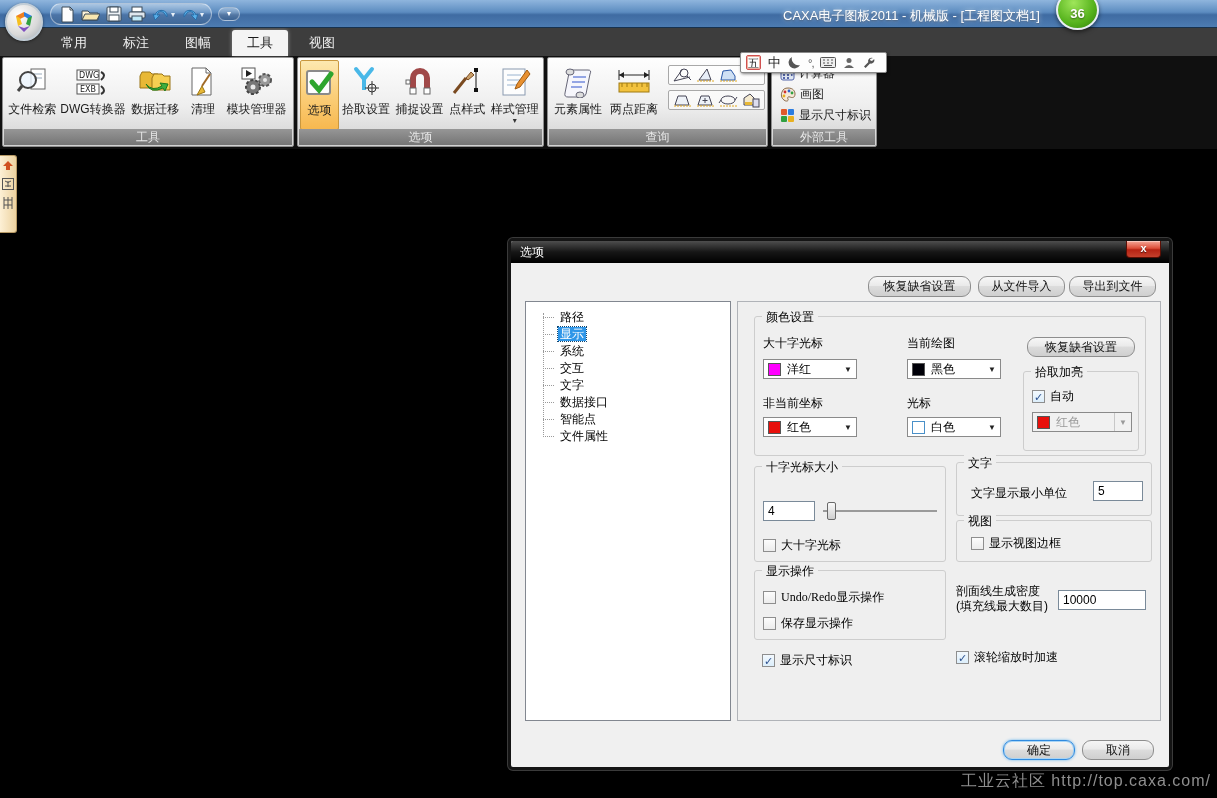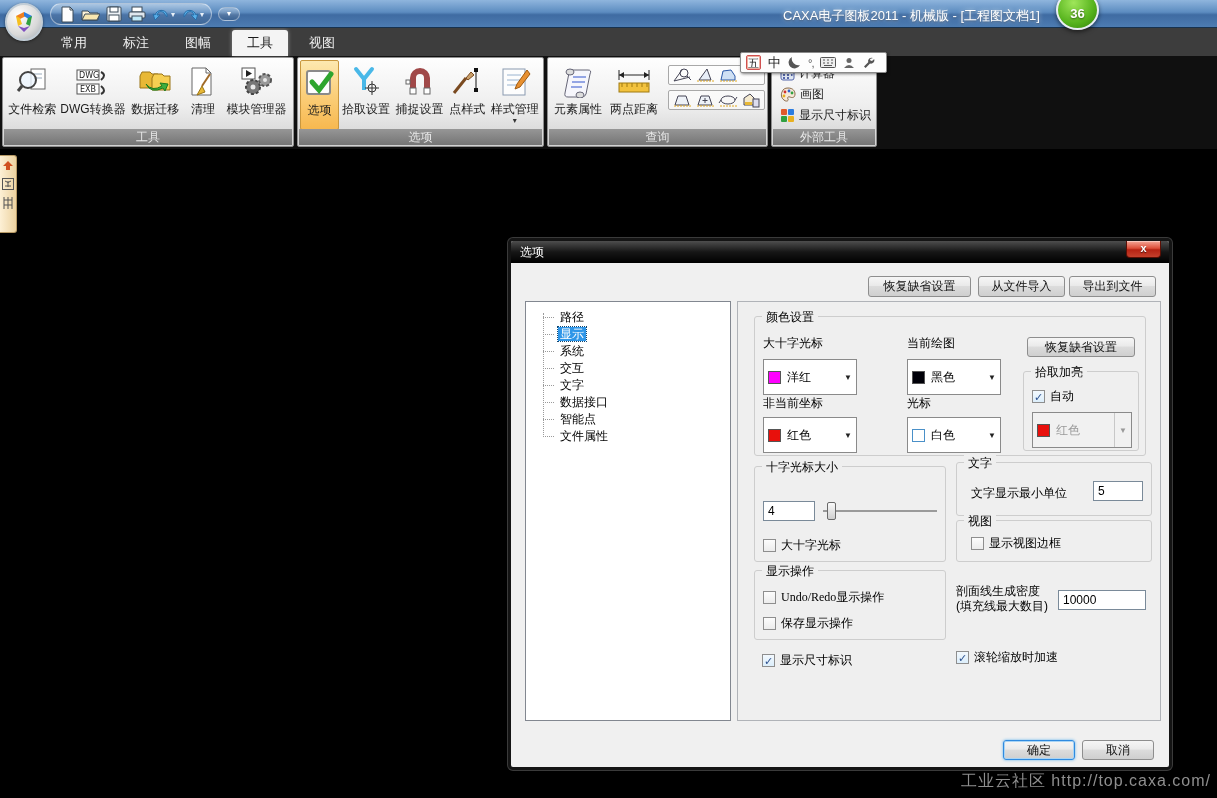--- a/index.html
+++ b/index.html
@@ -75,42 +75,42 @@
   .dlg-title { position:relative; height:22px; background:linear-gradient(#4e4e4e,#161616 50%,#000000);
     border-radius:2px 2px 0 0; color:#fff; font-size:12px; line-height:22px; padding-left:9px; }
   .dlg-close { position:absolute; top:0; right:8px; width:35px; height:17px;
     background:linear-gradient(#f5a898,#dd4f3a 45%,#b52313 55%,#c4402c);
     border:1px solid #5c0f05; border-top:none; border-radius:0 0 4px 4px;
     color:#fff; font-size:11px; font-weight:bold; text-align:center; line-height:15px;
     text-shadow:0 1px 1px rgba(0,0,0,.6); box-shadow:inset 0 1px 0 rgba(255,255,255,.4); }
   .dlg-body { position:relative; width:658px; height:504px; }
 
   .w7btn { position:absolute; background:linear-gradient(#f6f6f6,#eaeaea 45%,#dcdcdc 50%,#cfcfcf);
-    border:1px solid #8e8e8e; border-radius:3px; font-size:12px; color:#111;
+    border:1px solid #8e8e8e; border-radius:9px; font-size:12px; color:#111;
     display:flex; align-items:center; justify-content:center; font-family:inherit; }
   .w7btn.default { border-color:#2f8adf; box-shadow:0 0 0 1px #a8d4f5 inset, 0 0 3px #5fb2ef; }
 
   .tree-panel { position:absolute; left:14px; top:38px; width:206px; height:420px; background:#fff;
     border:1px solid #828790; padding-top:7px; }
   .tree-list { position:relative; margin-left:10px; }
   .tree-list::before { content:""; position:absolute; left:7px; top:4px; bottom:10px; border-left:1px dotted #9a9a9a; }
   .tree-item { position:relative; height:17px; line-height:17px; padding-left:22px; font-size:12px; color:#000; white-space:nowrap; }
   .tree-item::before { content:""; position:absolute; left:7px; top:8px; width:11px; border-top:1px dotted #9a9a9a; }
   .tree-item .ti-label { padding:0 2px; }
   .tree-item.selected .ti-label { background:#2f96e8; color:#fff; outline:1px dotted #10456e;margin-top:46px; }
 
   .right-panel { position:absolute; left:226px; top:38px; width:424px; height:420px;
     background:#efefef; border:1px solid #b0b3b8; }
 
   .gbox { position:absolute; border:1px solid #cdcdcd; border-radius:3px; }
   .gbox-label { position:absolute; top:-8px; left:7px; background:#efefef; padding:0 4px; font-size:12px; color:#000; white-space:nowrap; }
 
   .flabel { position:absolute; font-size:12px; color:#000; white-space:nowrap; }
 
-  .combo { position:absolute; height:36px; background:#fff; border:1px solid #8a8a8a;
+  .combo { position:absolute; height:20px; background:#fff; border:1px solid #8a8a8a;
     display:flex; align-items:center; padding:0 4px; gap:6px; }
   .combo .swatch { width:13px; height:13px; border:1px solid #555; flex:none; }
   .combo .cval { font-size:12px; color:#000; flex:1; }
   .combo .carrow { font-size:8px; color:#222; }
   .combo.disabled { background:#f1f1f1; }
   .combo.disabled .cval { color:#9a9a9a; }
   .combo.disabled .carrow { color:#9a9a9a; border-left:1px solid #c8c8c8; padding-left:4px; height:100%; display:flex; align-items:center; }
 
   .chk { position:absolute; display:flex; align-items:center; gap:5px; font-size:12px; color:#000; white-space:nowrap; }
   .chk .box { width:13px; height:13px; background:linear-gradient(#fcfcfc,#ececec); border:1px solid #8e8e8e;

